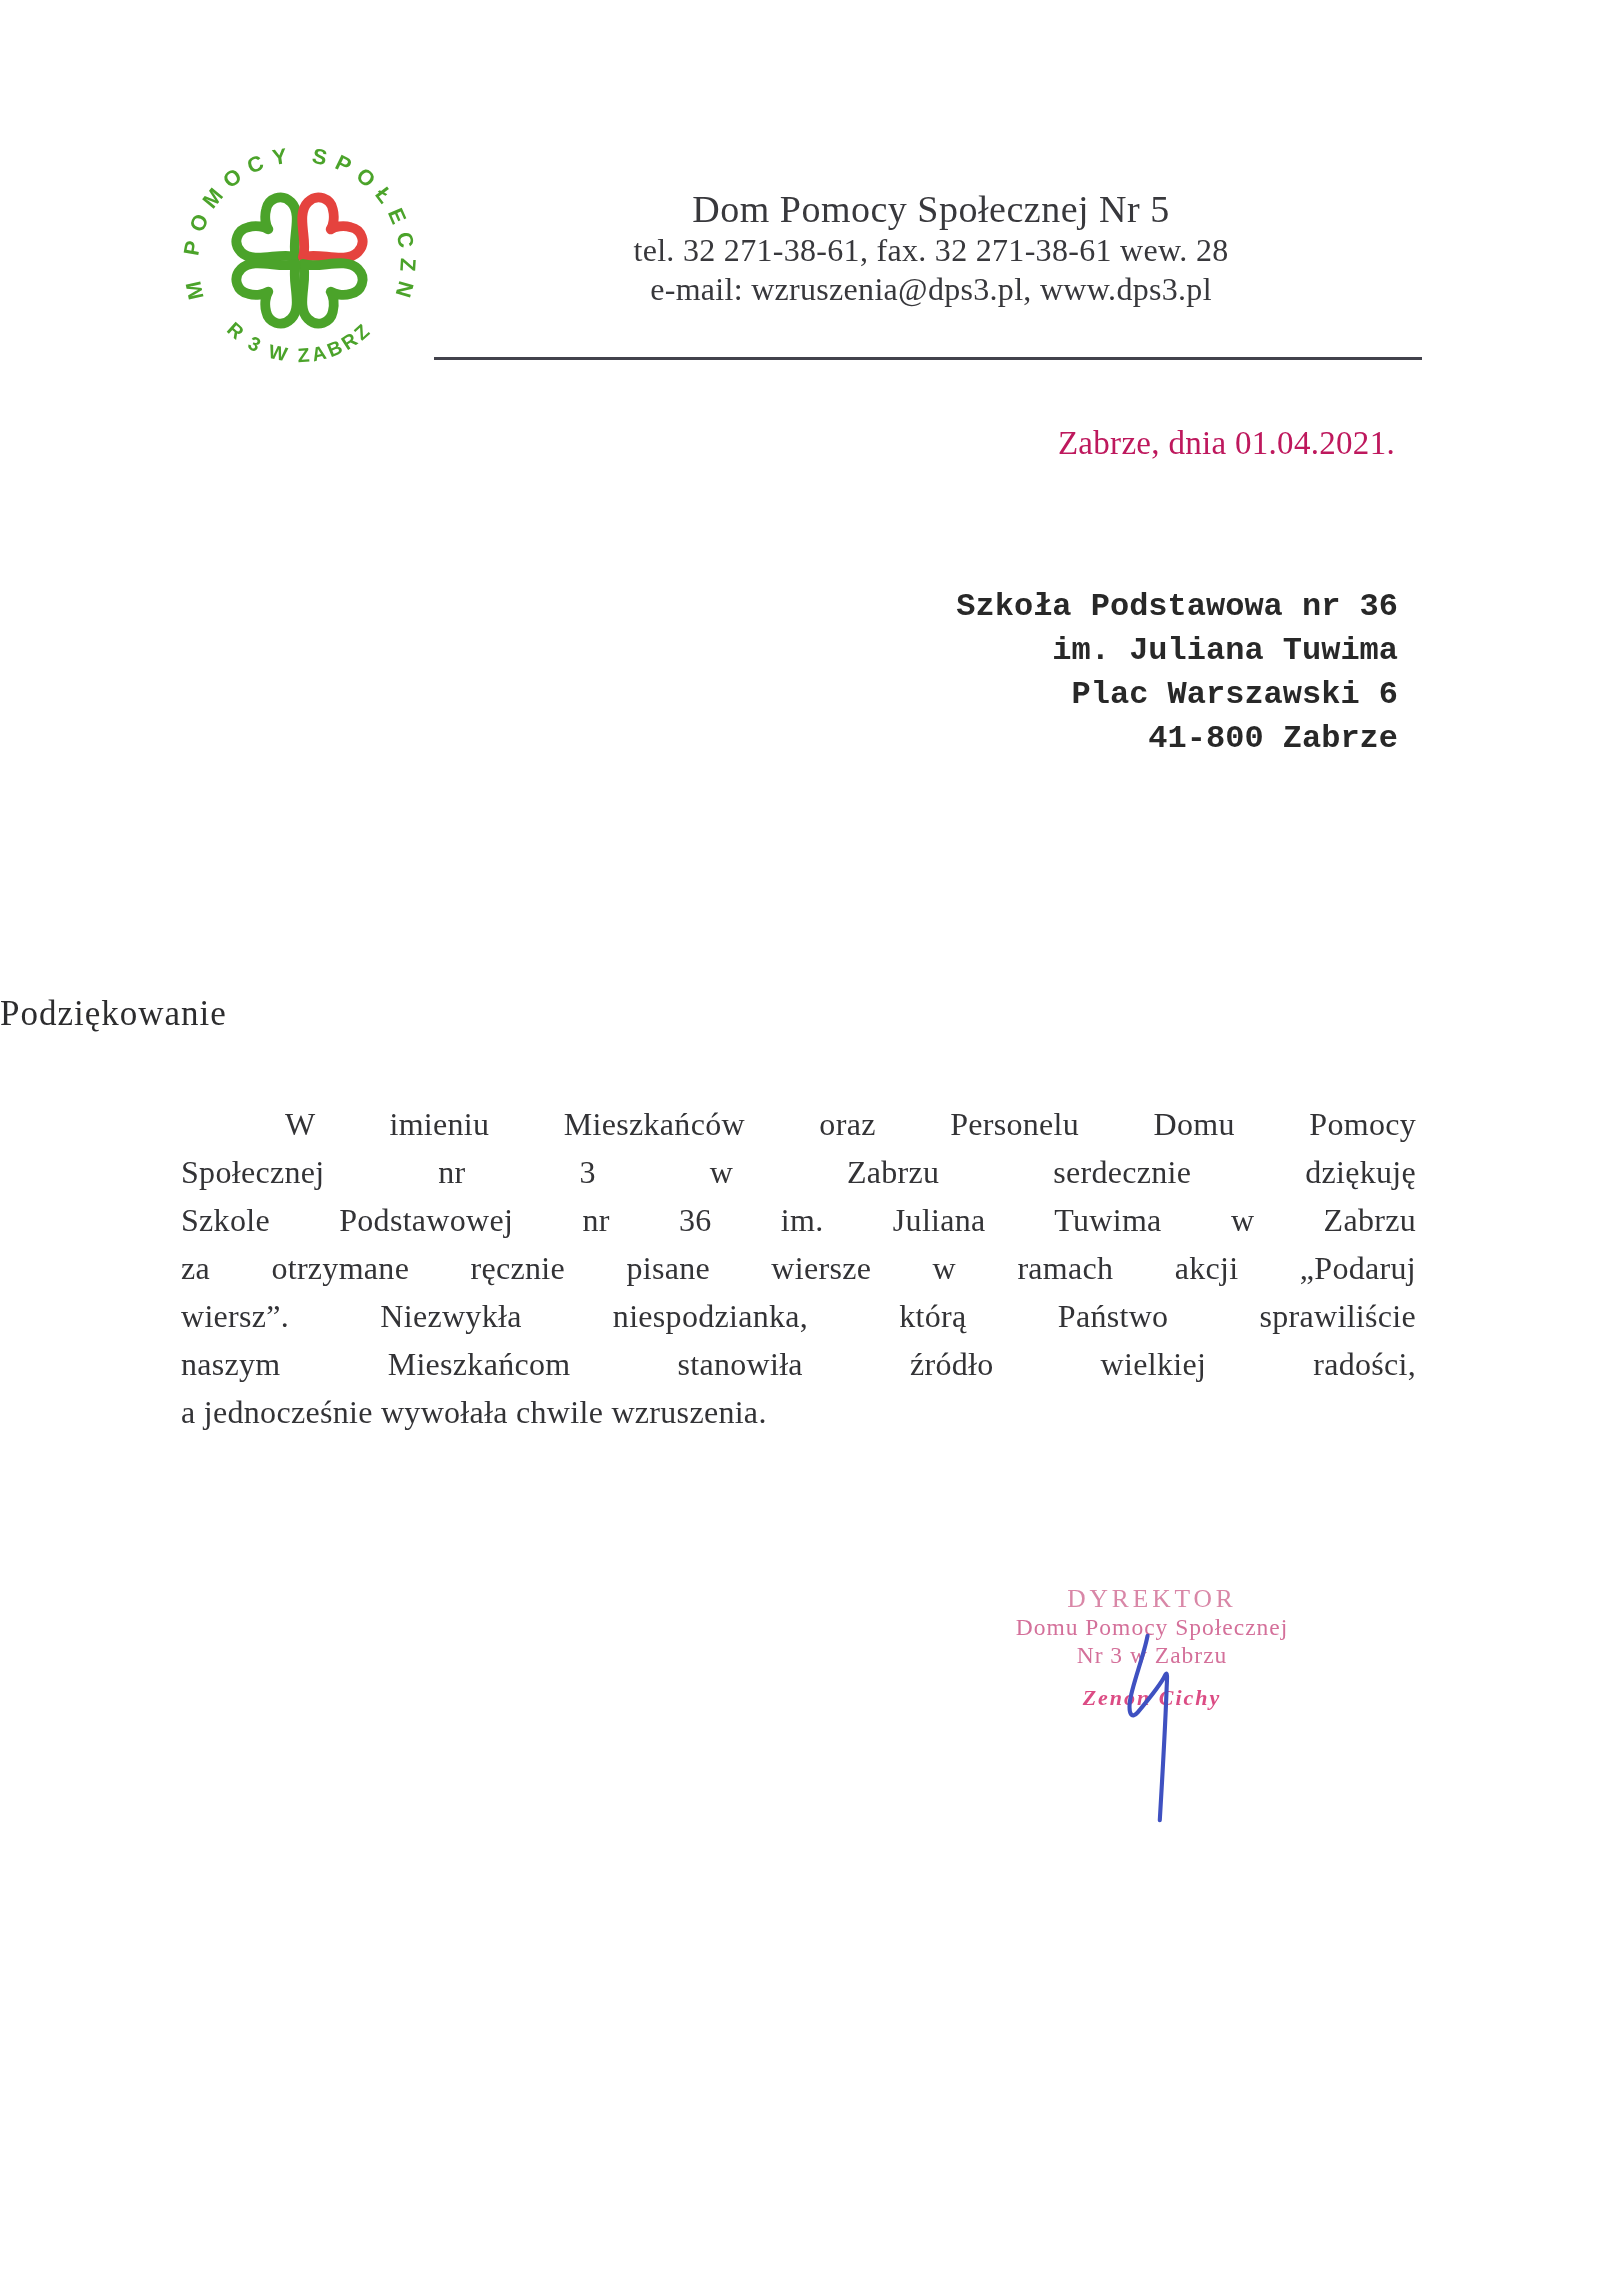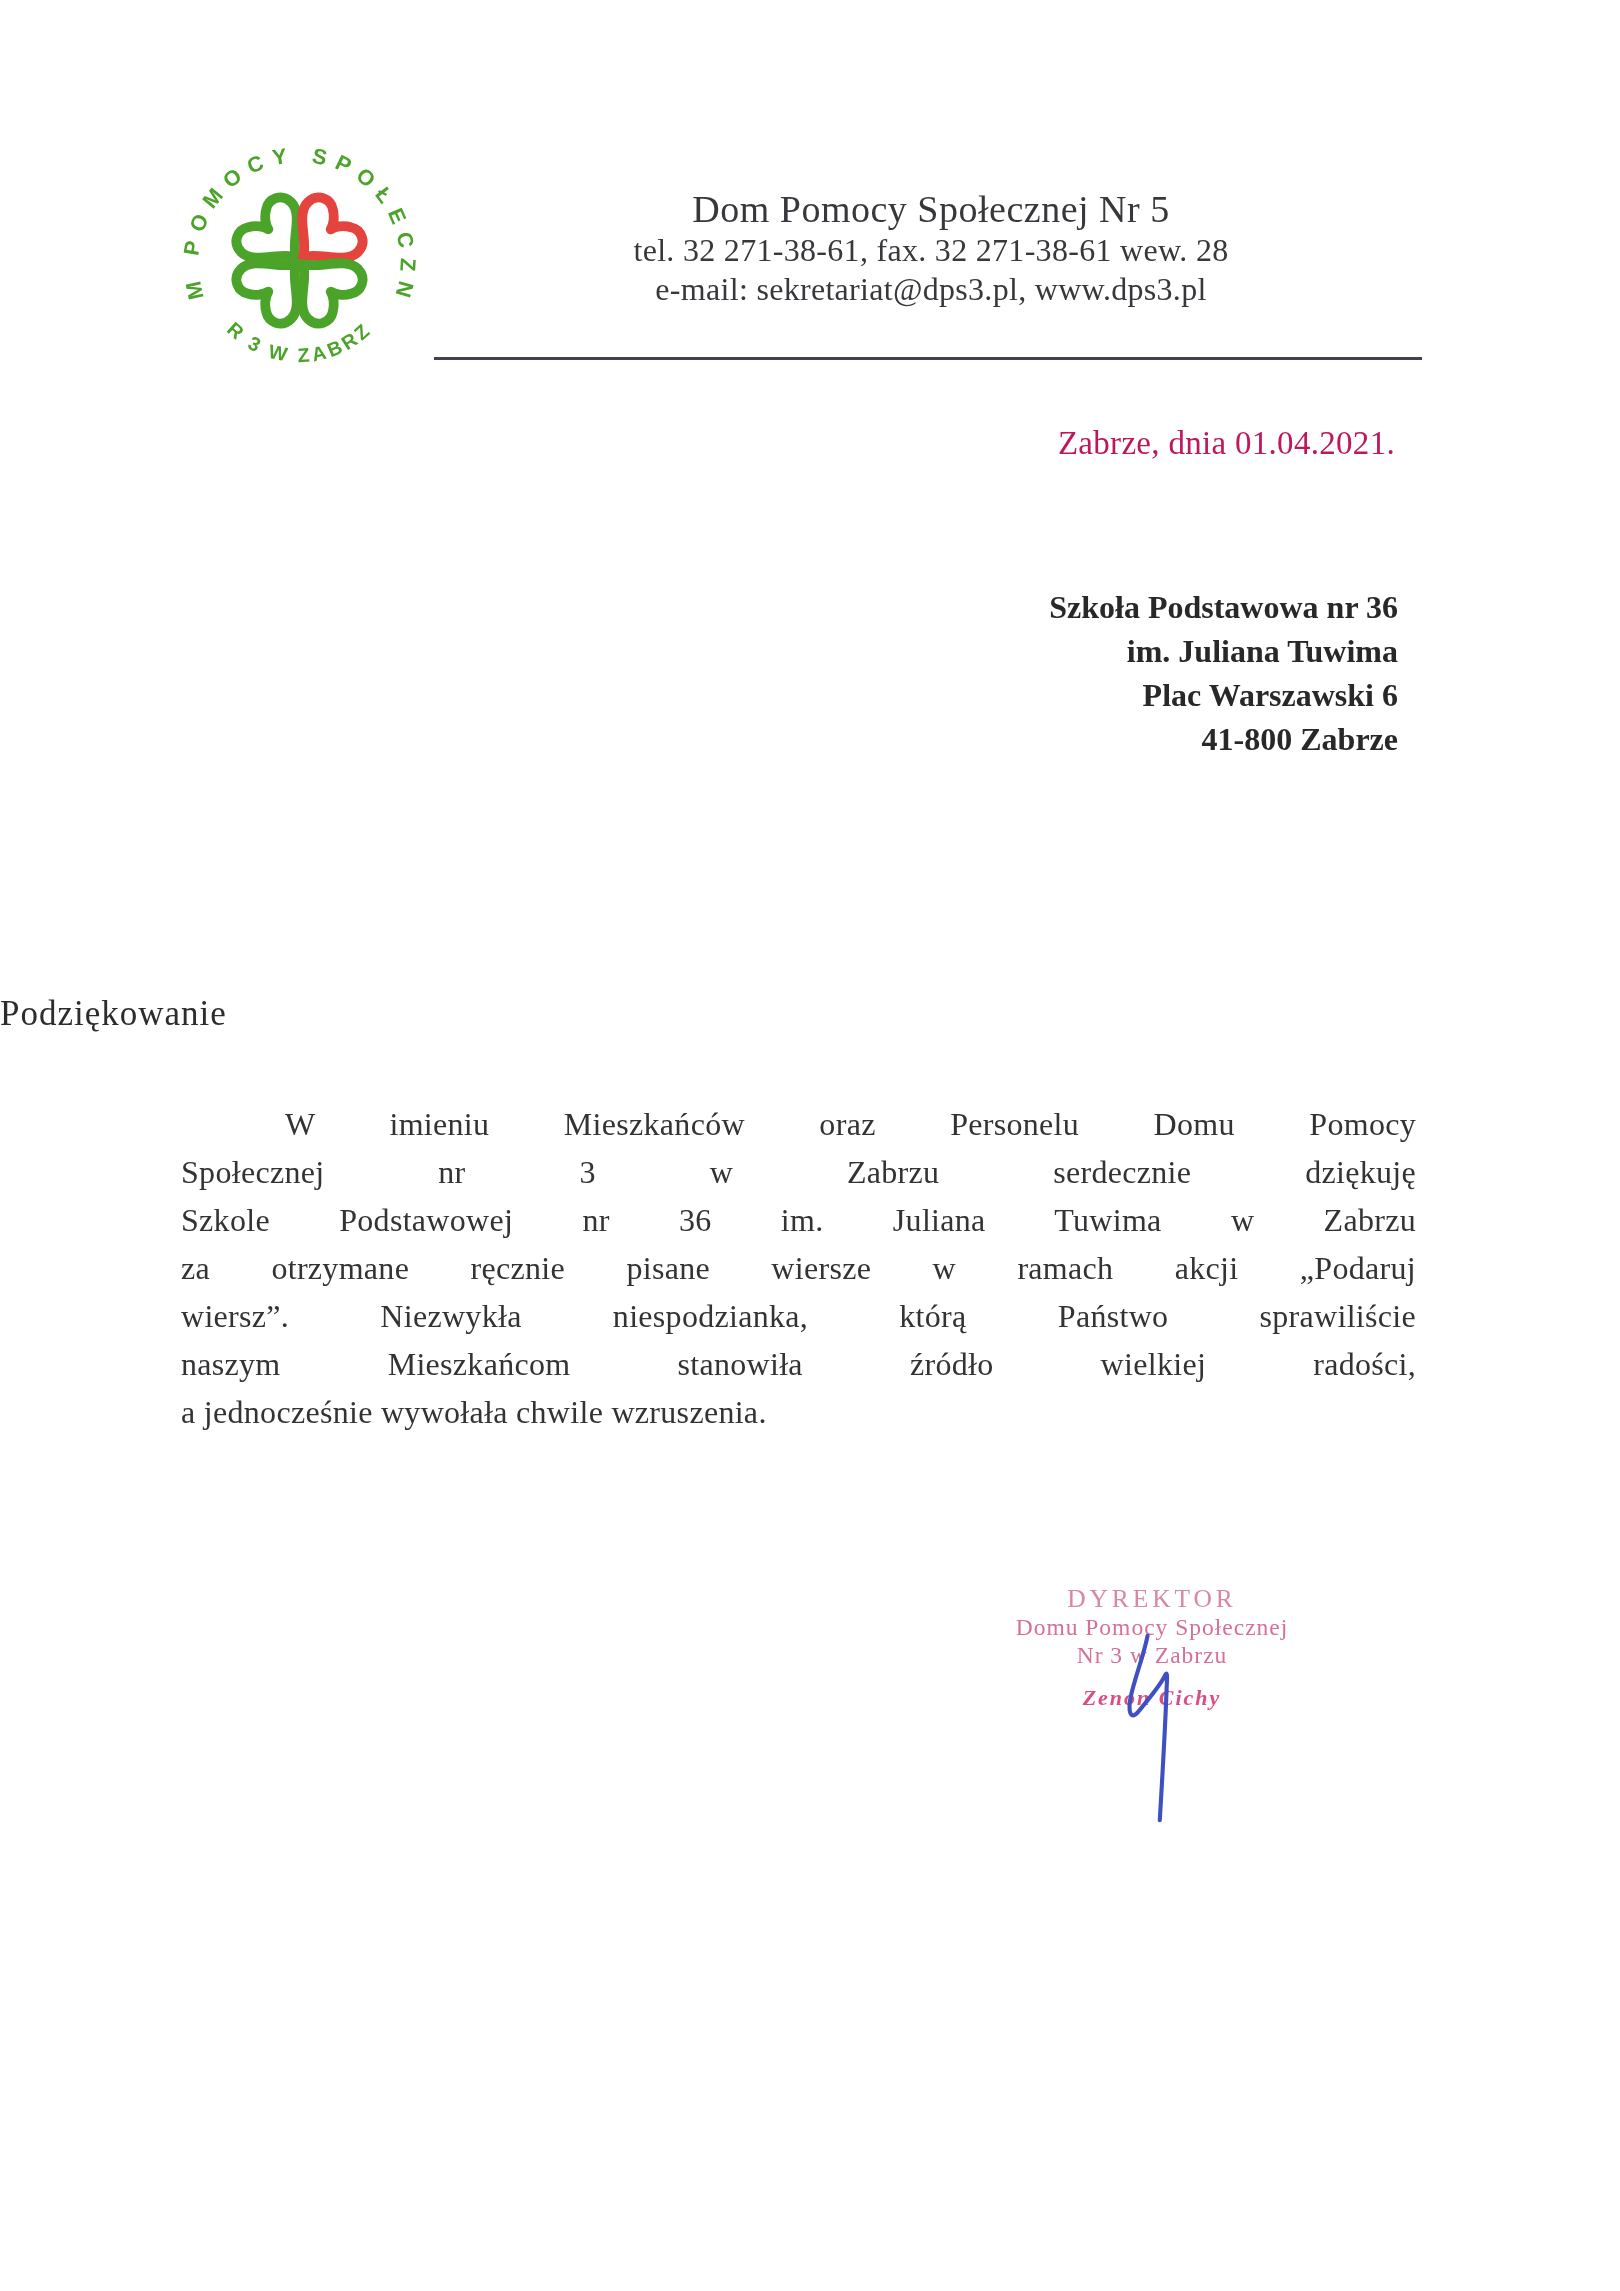--- a/index.html
+++ b/index.html
@@ -78,21 +78,21 @@
     color: #be185d;
     letter-spacing: 0.3px;
   }
 
   
   .recipient {
     position: absolute;
     right: 222px;
     top: 585px;
     text-align: right;
-    font-family: Liberation Serif, serif;
+    font-family: Liberation Mono, monospace;
     font-weight: 700;
     font-size: 32px;
     line-height: 44px;
     color: #282828;
   }
 
   
   .doc-title {
     position: absolute;
     left: 0;
@@ -189,21 +189,21 @@
       <use href="#heart" class="heart-green" transform="rotate(135)"></use>
       <use href="#heart" class="heart-green" transform="rotate(225)"></use>
     </g>
     <text class="arc-top" text-anchor="middle"><textPath href="#arcTop" startOffset="50%">DOM POMOCY SPOŁECZNEJ</textPath></text>
     <text class="arc-bottom" text-anchor="middle"><textPath href="#arcBottom" startOffset="50%">NR 3 W ZABRZU</textPath></text>
   </svg>
 
   <div class="letterhead">
     <div class="org-name">Dom Pomocy Społecznej Nr 5</div>
     <div class="org-line">tel. 32 271-38-61, fax. 32 271-38-61 wew. 28</div>
-    <div class="org-line">e-mail: sekretariat@dps3.pl, www.dps3.pl</div>
+    <div class="org-line">e-mail: wzruszenia@dps3.pl, www.dps3.pl</div>
   </div>
   <div class="head-rule"></div>
 
   <div class="dateline">Zabrze, dnia 01.04.2021.</div>
 
   <div class="recipient">
     <div>Szkoła Podstawowa nr 36</div>
     <div>im. Juliana Tuwima</div>
     <div>Plac Warszawski 6</div>
     <div>41-800 Zabrze</div>

